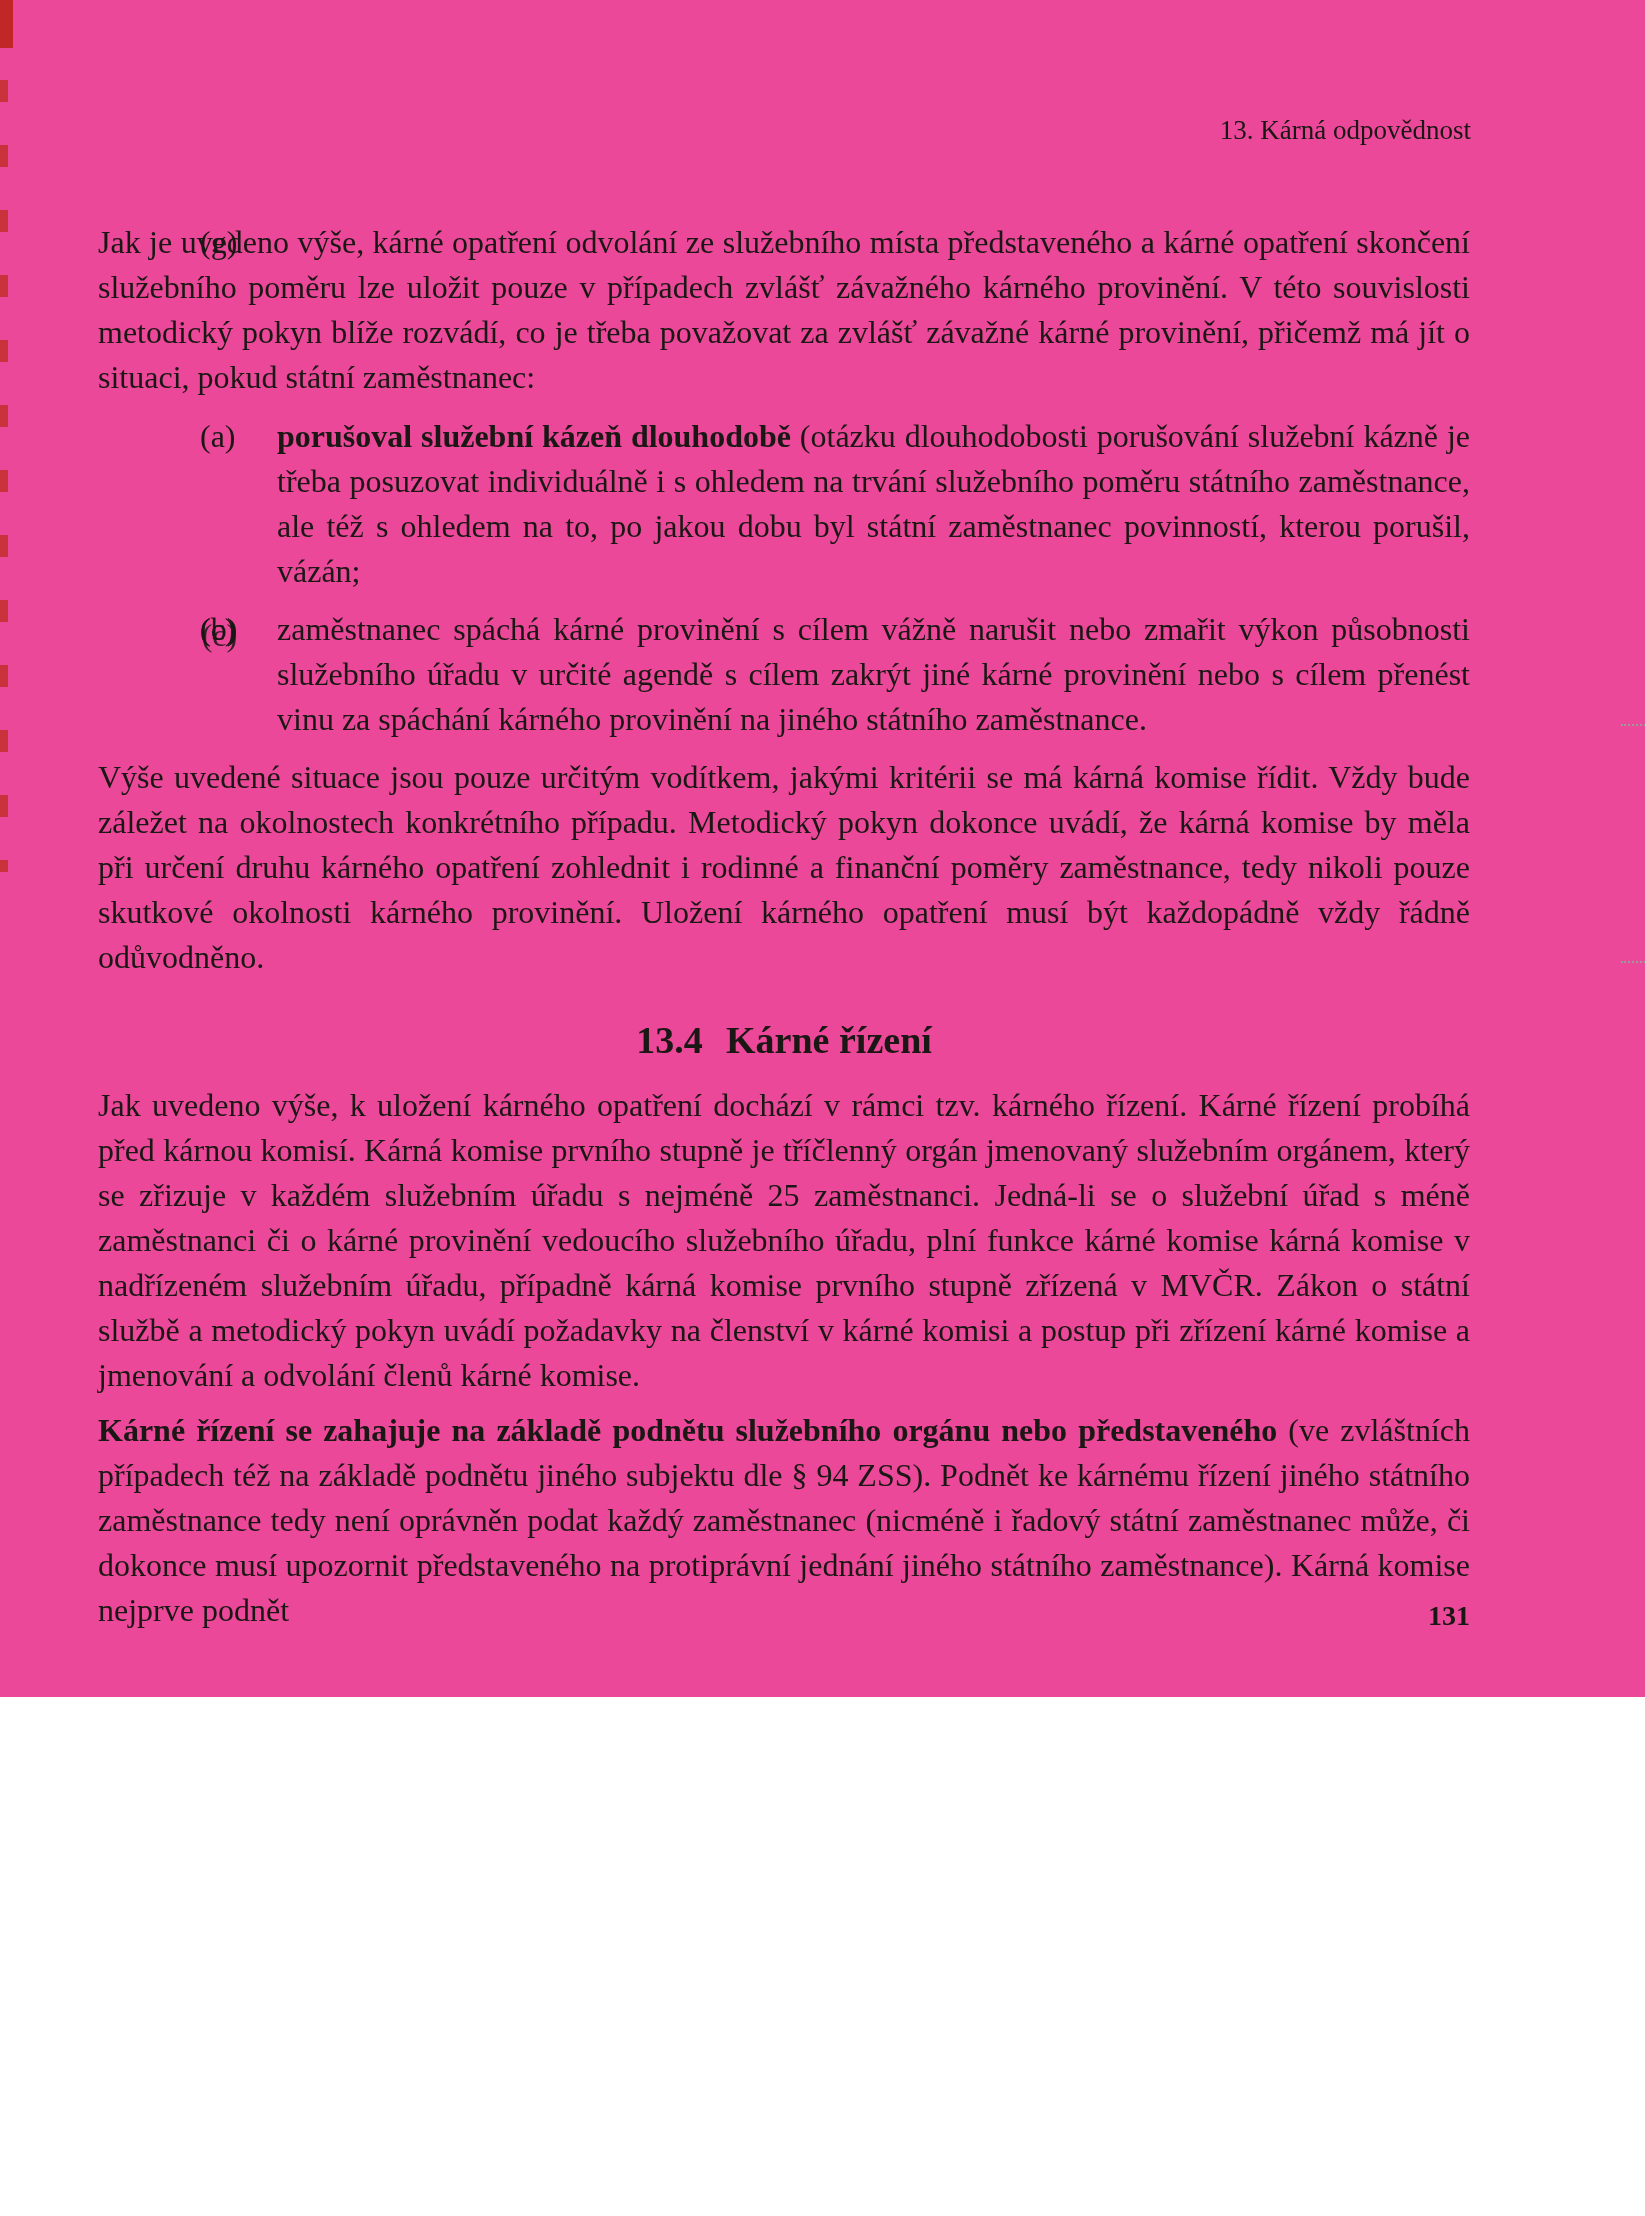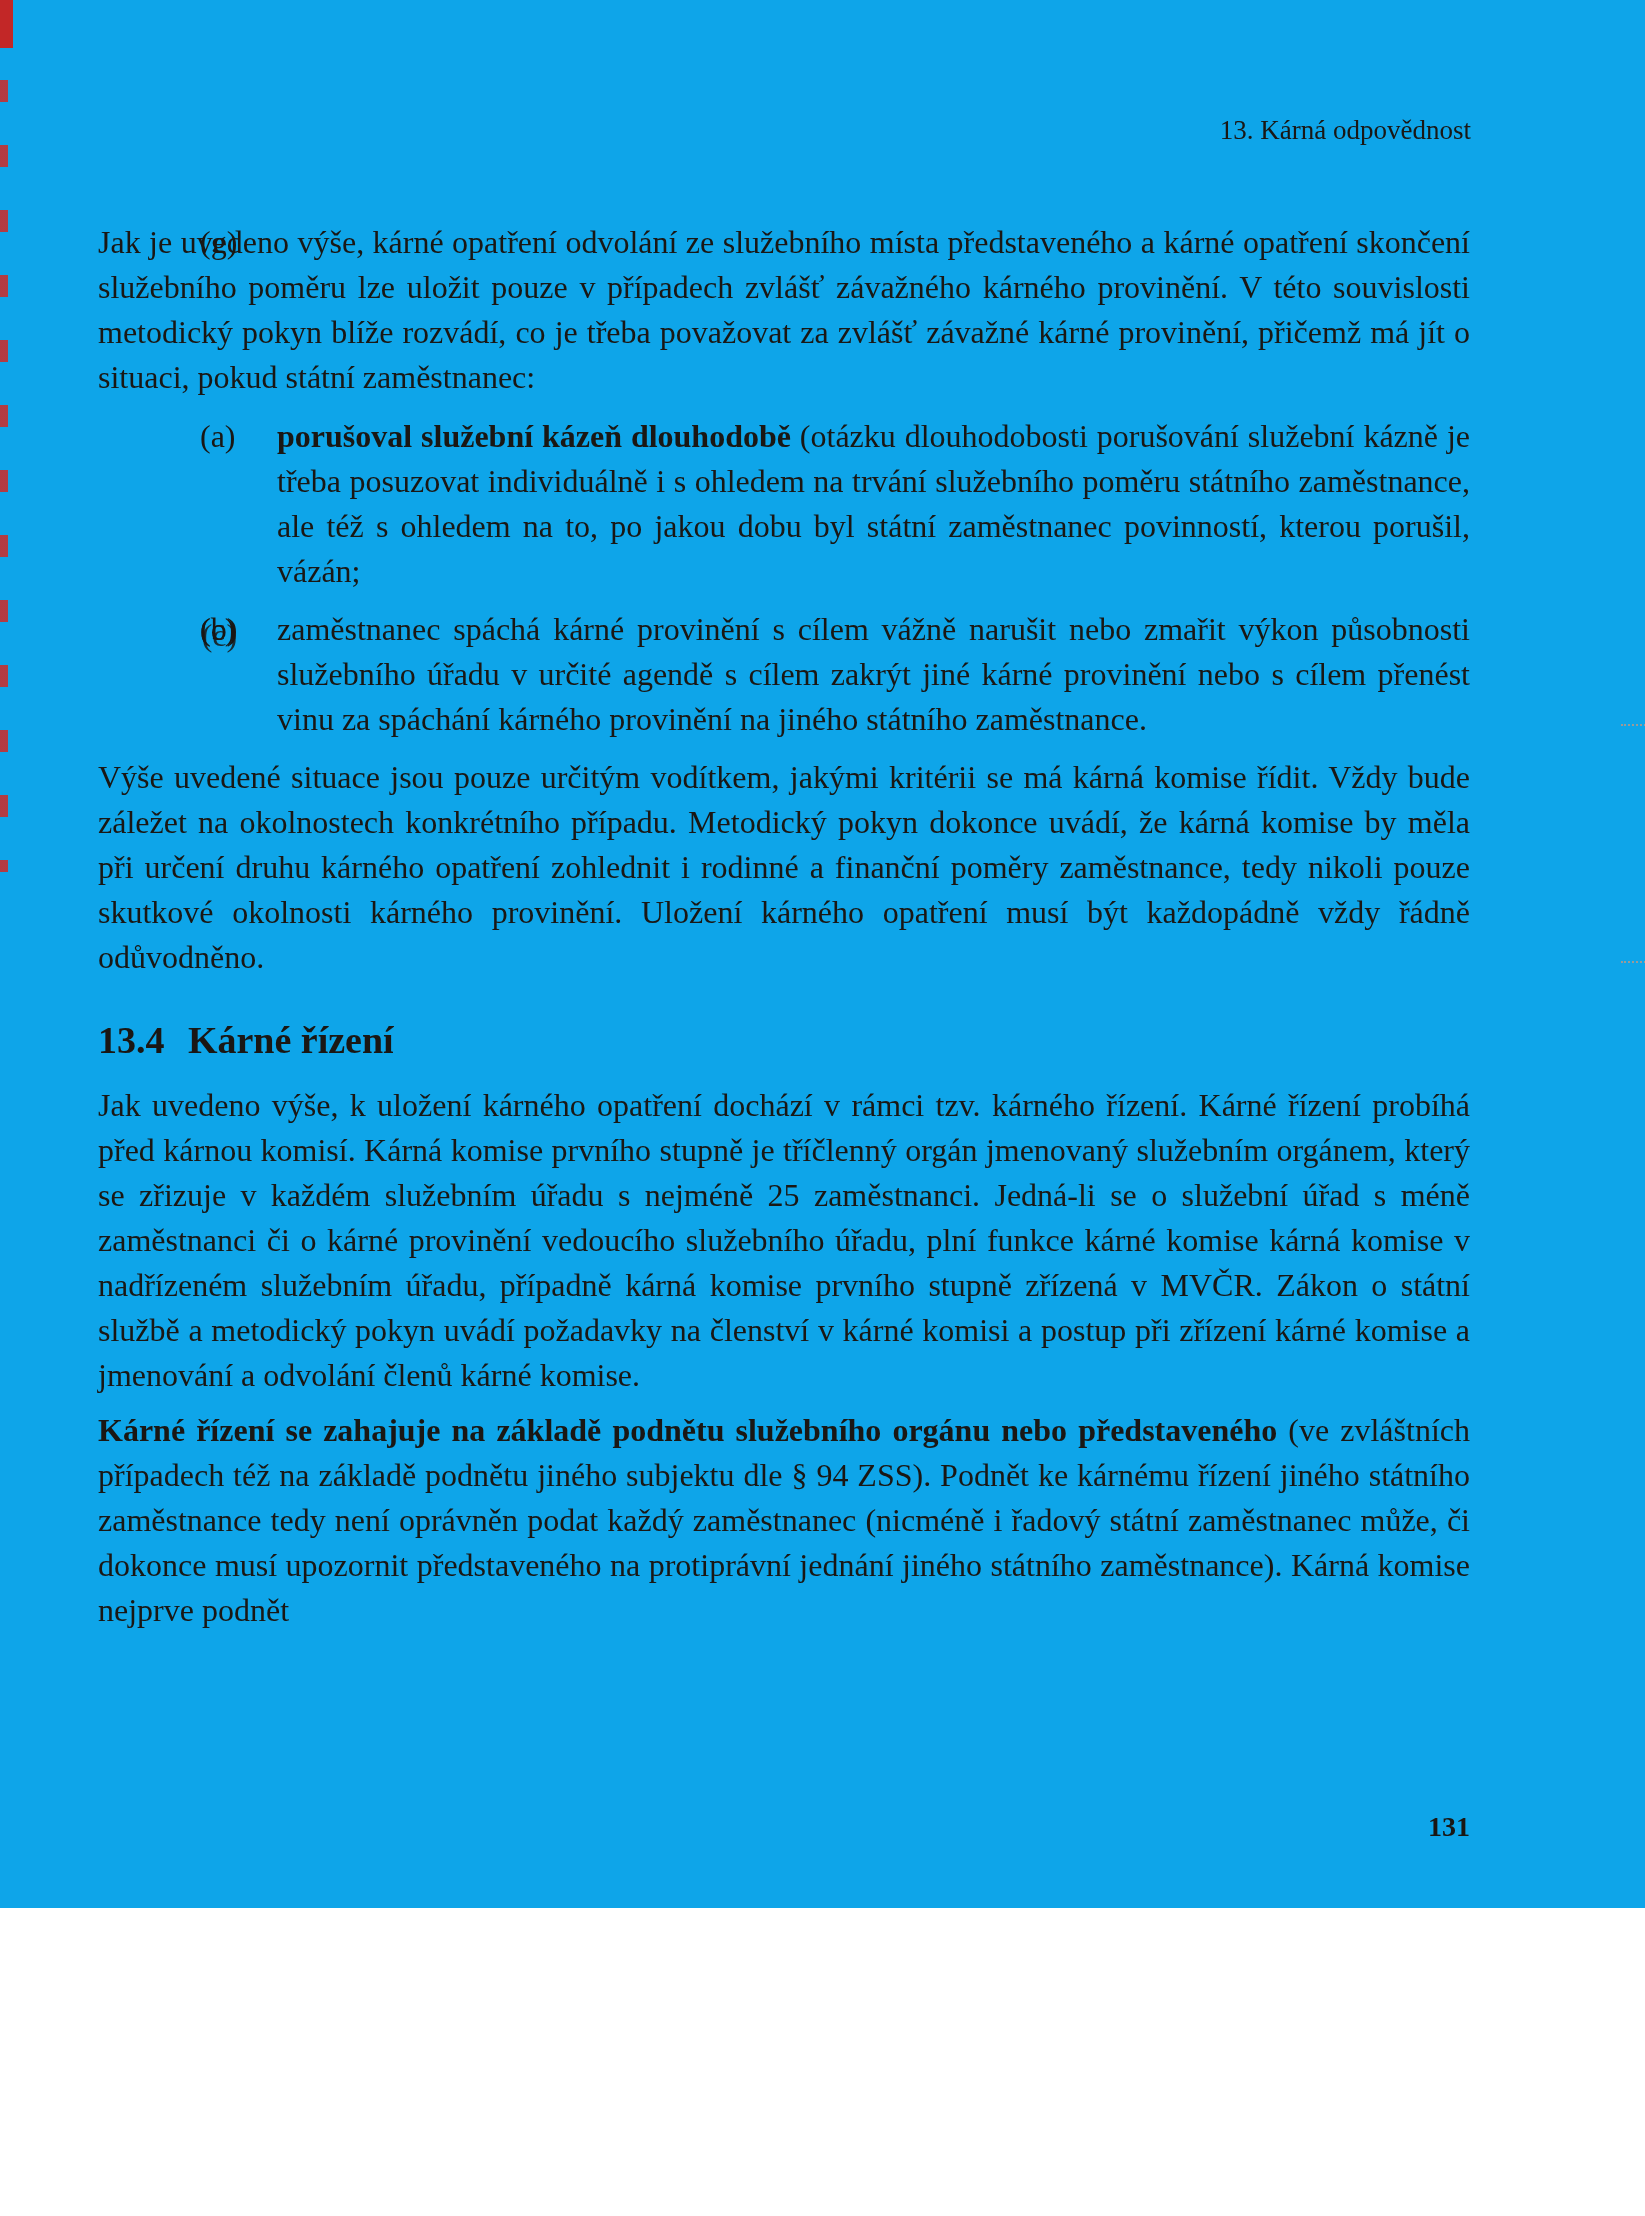--- a/index.html
+++ b/index.html
@@ -4,22 +4,22 @@
 <style>
   * { margin: 0; padding: 0; box-sizing: border-box; }
   html, body { background: #ffffff; }
   body {
     width: 1646px; height: 2216px;
     font-family: "Liberation Serif", "DejaVu Serif", serif;
     color: #1a1714;
   }
   .page {
     position: relative;
-    width: 1646px; height: 1908px;
-    background: #0ea5e9;
+    width: 1646px; height: 1697px;
+    background: #ec4899;
     overflow: hidden;
   }
 
   
   .scan-bar {
     position: absolute; left: 0; top: 0;
     width: 13.3px; height: 48px;
     background: #c22727;
   }
   .scan-dashes {
@@ -63,21 +63,21 @@
     white-space: nowrap; max-width: 1218px; overflow: hidden;
     filter: blur(0.7px);
   }
   .garbled-line .g1 { font-weight: 700; transform: translateY(-4.2px) skewY(-0.25deg); }
   .garbled-line .g2 { transform: translateY(5px) skewY(0.2deg); opacity: .92; }
   .garbled-label { filter: blur(0.7px); }
   .garbled-label .c2 { position: absolute; left: 1.7px; top: 5.8px; opacity: .85; }
 
   .section-heading {
     font-size: 38px; line-height: 47px; font-weight: 700;
-    margin: 37px 0 18.4px 0; text-align: left;
+    margin: 37px 0 18.4px 0; text-align: center;
   }
   .sec-num { margin-right: 23.4px; }
 
   .footer {
     position: absolute; bottom: 65px; left: 98px; width: 1372px;
     text-align: right;
   }
   .page-number { font-size: 28px; font-weight: 700; }
 </style>
 </head>

